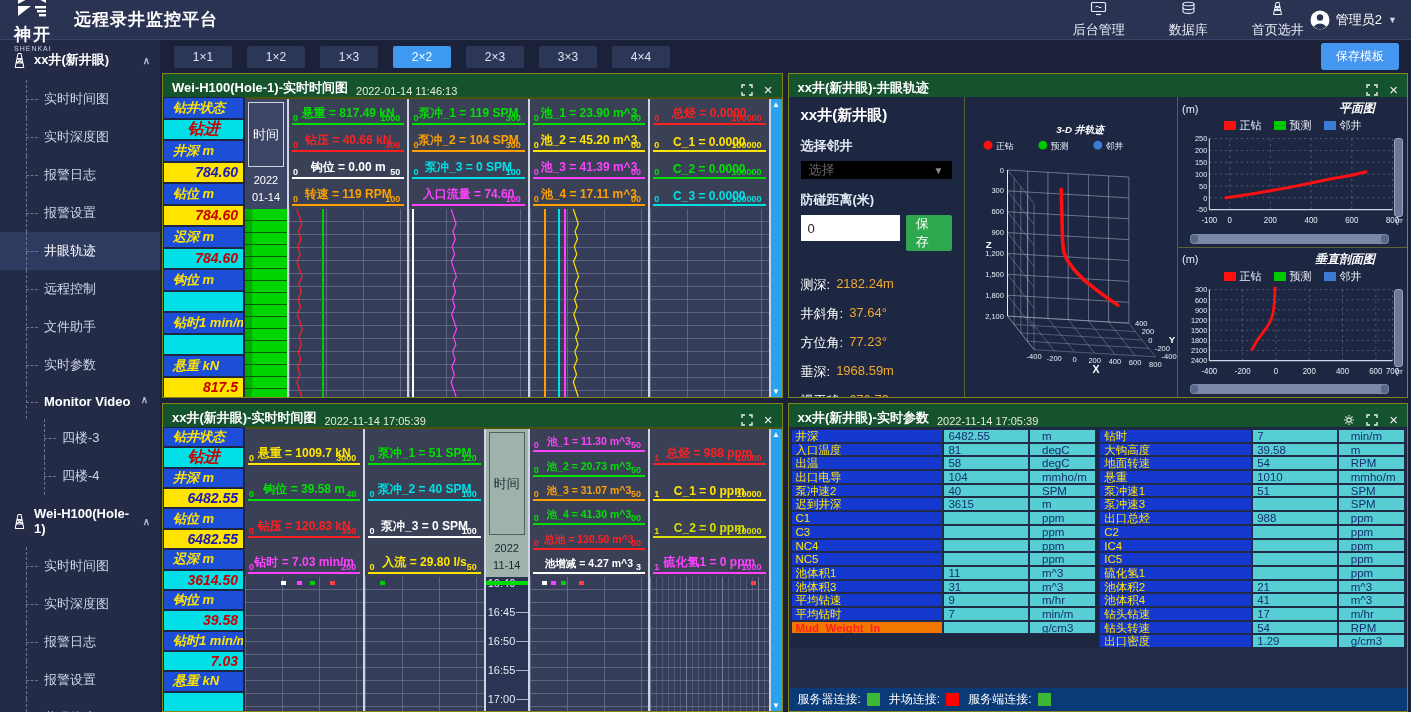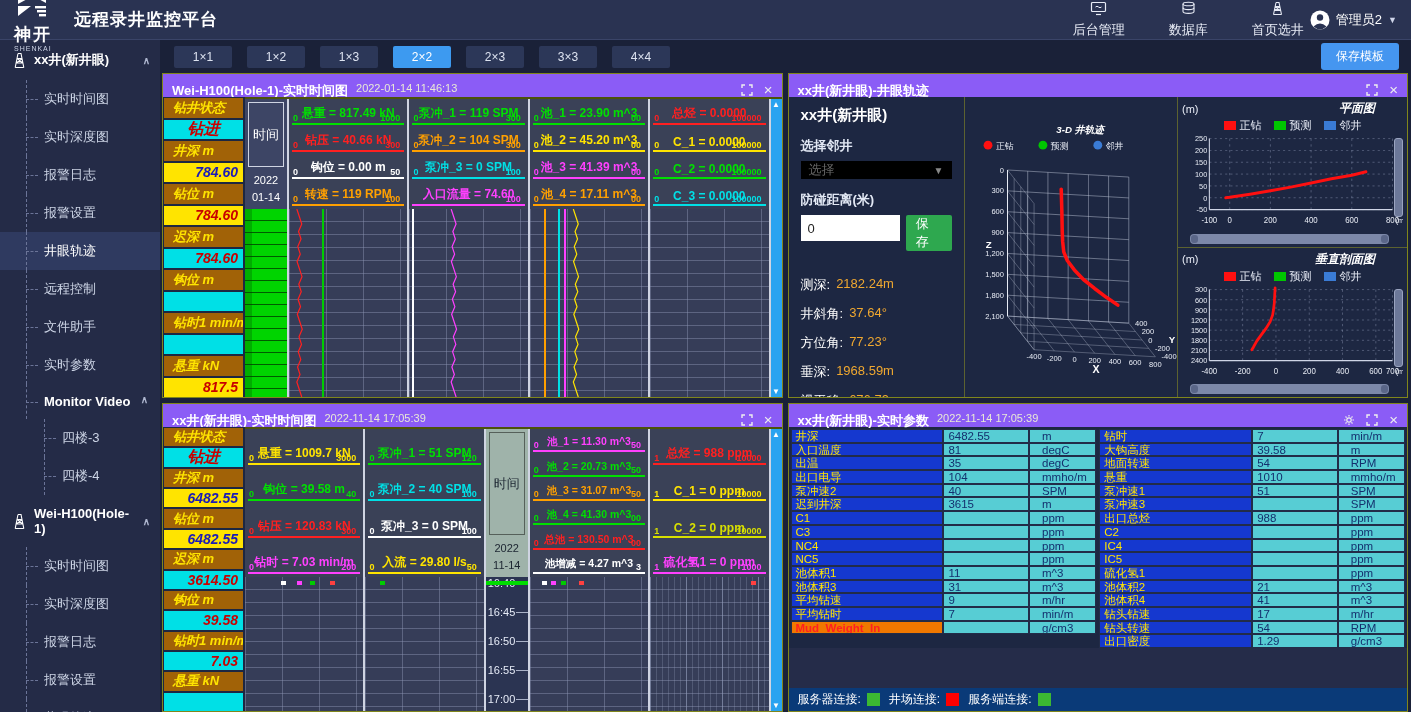--- a/index.html
+++ b/index.html
@@ -43,34 +43,34 @@
   .main { position:absolute; left:160px; top:40px; right:0; bottom:0; }
   .toolbar { height:33px; display:flex; align-items:center; gap:15px; padding:0 12px 0 14px; }
   .layout-btn { width:58px; height:22px; background:#2c3758; color:#dde3f0; font-size:12px; border-radius:2px;
                 display:flex; align-items:center; justify-content:center; cursor:pointer; }
   .layout-btn.active { background:#3d9af0; color:#fff; }
   .save-btn { margin-left:auto; background:#4596f0; color:#fff; font-size:12px; padding:5px 15px; border-radius:3px; cursor:pointer; }
 
   .grid { position:absolute; top:33px; left:2px; right:3px; bottom:0; display:grid;
           grid-template-columns:1fr 1fr; grid-template-rows:325px 1fr; gap:5px; }
   .panel { border:1px solid #80861c; background:#1d2742; display:flex; flex-direction:column; overflow:hidden; position:relative; }
-  .panel-header { height:23px; flex:none; background:#8b5cf6; display:flex; align-items:flex-start; gap:8px; padding:8px 9px; }
+  .panel-header { height:23px; flex:none; background:#14532d; display:flex; align-items:flex-end; gap:8px; padding:0 9px; }
   .panel-title { font-size:13px; font-weight:bold; color:#fff; white-space:nowrap; }
   .panel-time { font-size:11px; color:#e9e9d6; }
   .panel-icons { margin-left:auto; display:flex; align-items:center; gap:11px; }
   .picon { color:#eee; cursor:pointer; display:flex; align-items:center; }
   .picon svg { width:12px; height:12px; }
   .close-x { font-size:15px; line-height:1; color:#eee; cursor:pointer; }
 
   
   .strip-body { flex:1; display:flex; overflow:hidden; }
   .strip-params { width:82px; flex:none; display:flex; flex-direction:column; gap:2px; padding:1px 2px 0 1px; background:#1d2742; }
   .pcell { flex:1; min-height:0; display:flex; align-items:center; padding:0 5px; font-style:italic; font-weight:bold;
            font-size:13px; overflow:hidden; white-space:nowrap; }
-  .pcell.lab { background:#a16207; color:#ffe400;padding-left:9px; }
+  .pcell.lab { background:#1d4ed8; color:#ffe400;padding-left:9px; }
   .pcell.val { justify-content:flex-end; font-size:14px; }
   .pcell.status-val { justify-content:center; font-size:16px; }
   .strip-content { flex:1; display:flex; overflow:hidden; border-top:2px solid #4c520a; }
   .scol { display:flex; flex-direction:column; min-width:0; border-right:2px solid #cfd4e2; }
   .scol.track { flex:1; }
   .scol.timec { flex:none; width:44px; }
   .track-headers { flex:none; display:flex; flex-direction:column; background:#3a4157; padding:1px 2px; }
   .curve-row { flex:1; position:relative; display:flex; align-items:flex-end; justify-content:center;
                margin:2px 1px; font-size:12px; font-weight:bold; overflow:hidden; white-space:nowrap; }
   .curve-row .ctext { padding-bottom:1px; overflow:hidden; }
@@ -876,21 +876,21 @@
                   <div class="br-cell br-val">6482.55</div>
                   <div class="br-cell br-unit">m</div>
                 </div>
                 <div class="br-row">
                   <div class="br-cell br-lab">入口温度</div>
                   <div class="br-cell br-val">81</div>
                   <div class="br-cell br-unit">degC</div>
                 </div>
                 <div class="br-row">
                   <div class="br-cell br-lab">出温</div>
-                  <div class="br-cell br-val">35</div>
+                  <div class="br-cell br-val">58</div>
                   <div class="br-cell br-unit">degC</div>
                 </div>
                 <div class="br-row">
                   <div class="br-cell br-lab">出口电导</div>
                   <div class="br-cell br-val">104</div>
                   <div class="br-cell br-unit">mmho/m</div>
                 </div>
                 <div class="br-row">
                   <div class="br-cell br-lab">泵冲速2</div>
                   <div class="br-cell br-val">40</div>

